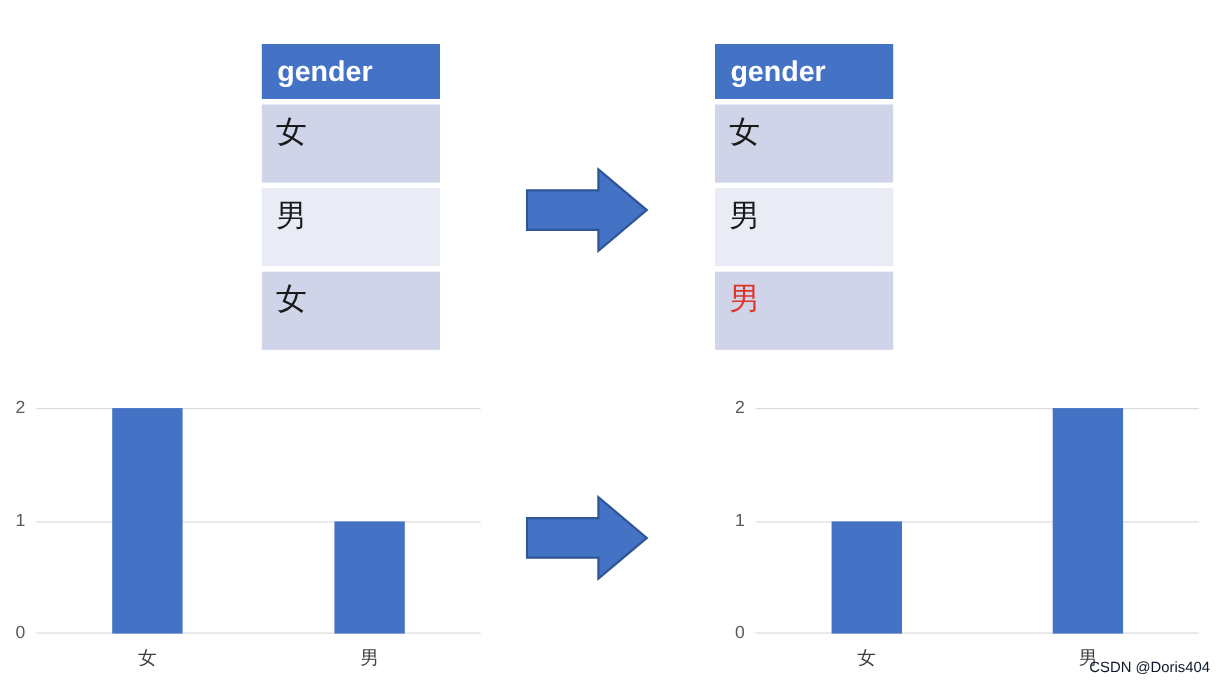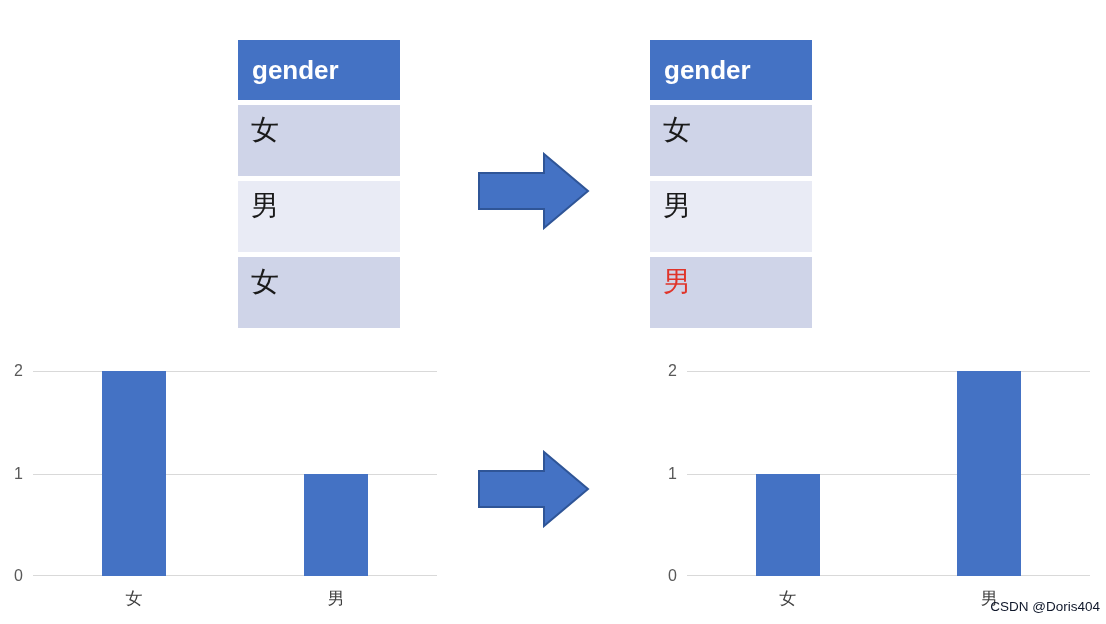--- a/index.html
+++ b/index.html
@@ -10,21 +10,21 @@
     background: #ffffff;
     overflow: hidden;
     font-family: "Liberation Sans", "DejaVu Sans", sans-serif;
   }
 
   
   .dtable { position: absolute; top: 40px; width: 162px; }
   .dtable.t0 { left: 238px; }
   .dtable.t1 { left: 650px; }
   .thead {
-    height: 60px;
+    height: 50px;
     background: #4472c4;
     color: #ffffff;
     font-size: 26px;
     font-weight: bold;
     display: flex;
     align-items: center;
     padding-left: 14px;
     box-sizing: border-box;
   }
   .trow {

